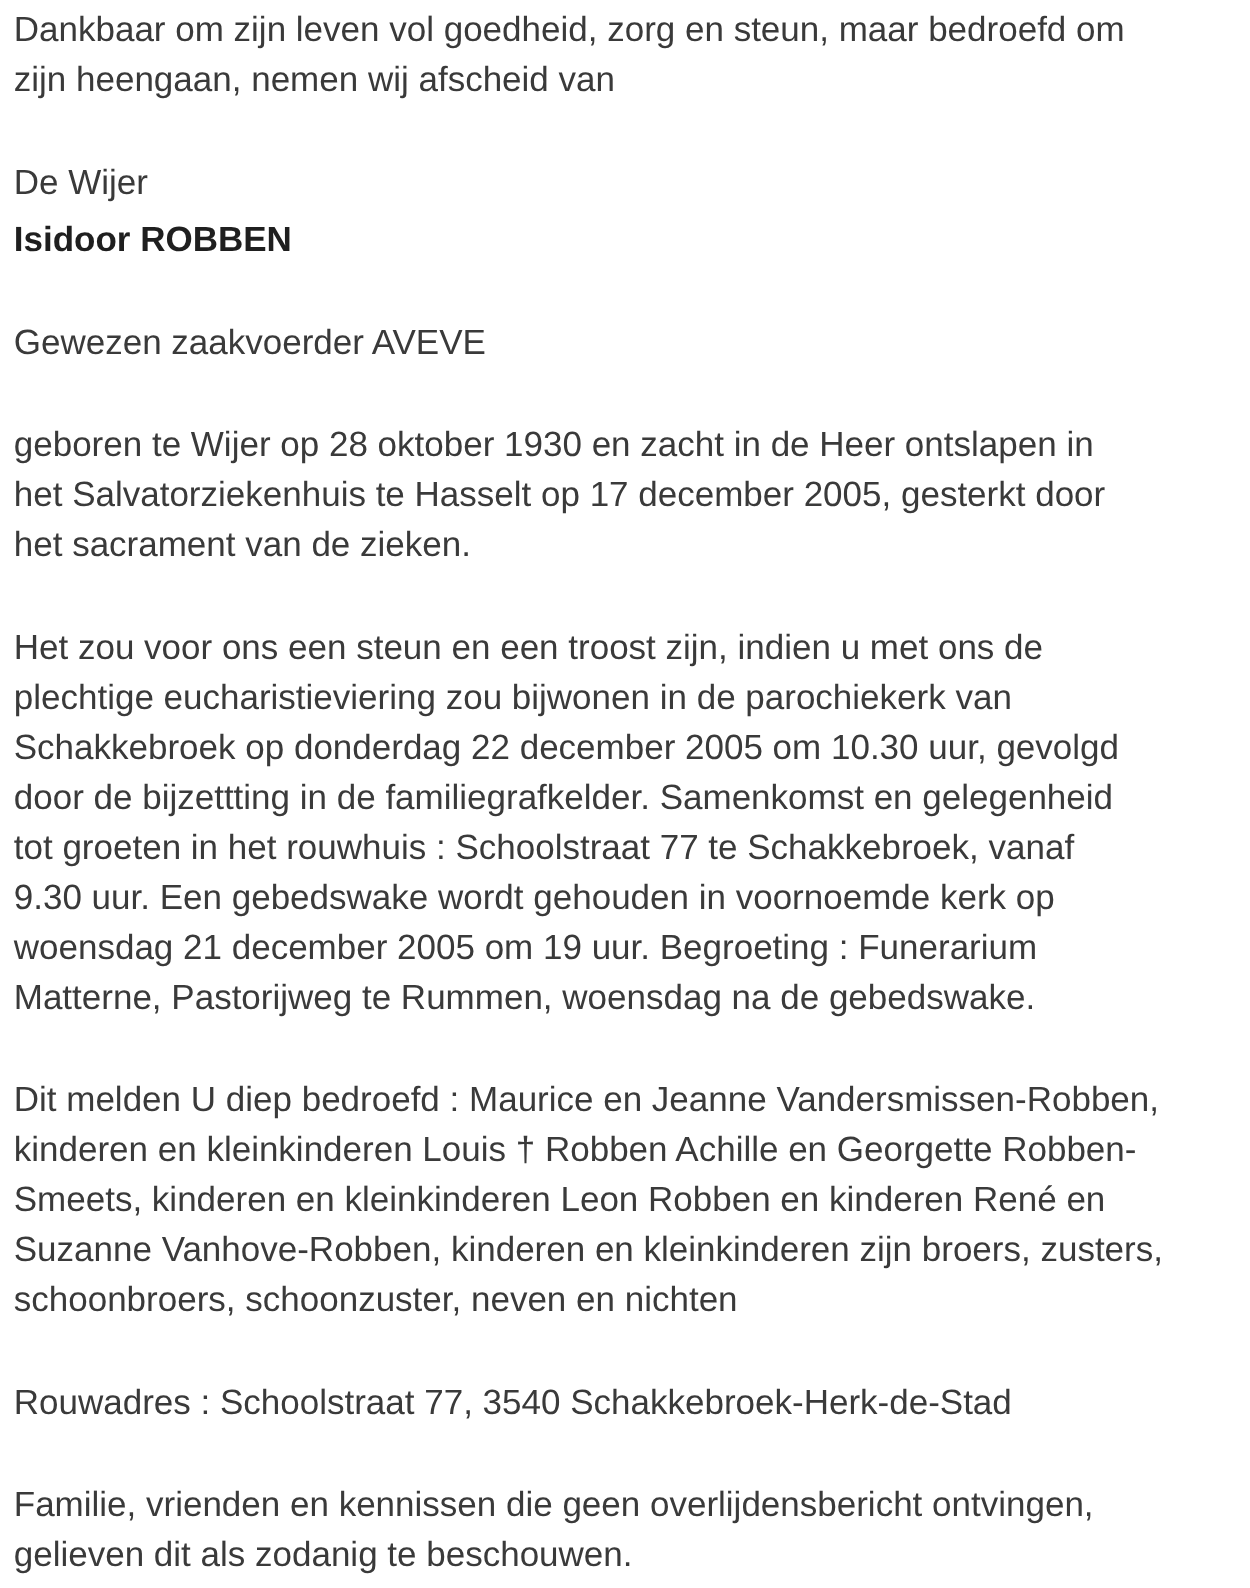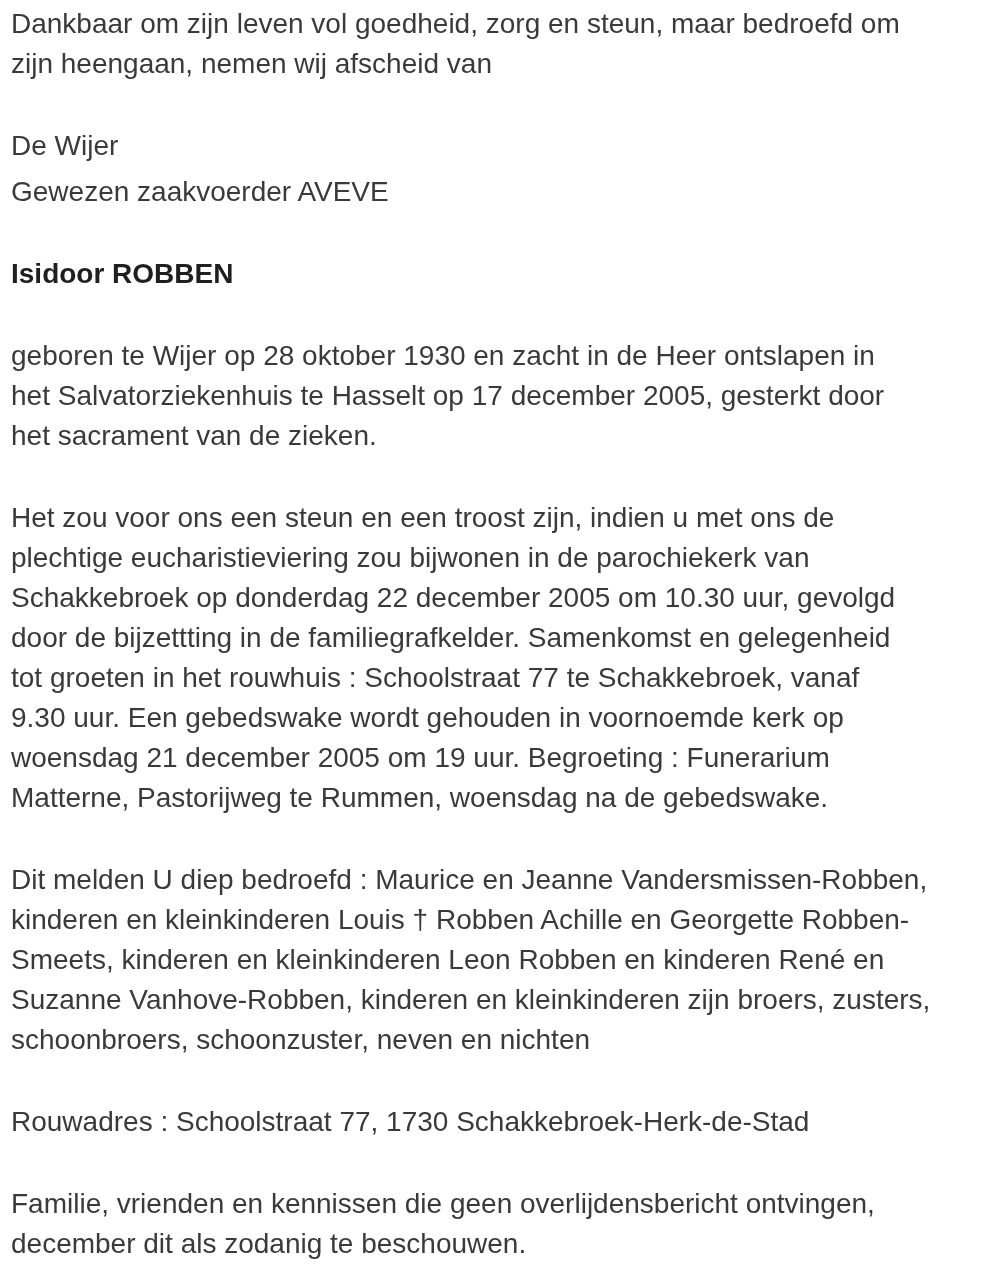--- a/index.html
+++ b/index.html
@@ -38,40 +38,40 @@
   </style>
 </head>
 <body>
 
 <div class="page">
   <p class="para">Dankbaar om zijn leven vol goedheid, zorg en steun, maar bedroefd om
 zijn heengaan, nemen wij afscheid van</p>
 
   <p class="para salutation-line">De Wijer</p>
 
+  <p class="para name-line">Isidoor ROBBEN</p>
+
   <p class="para">Gewezen zaakvoerder AVEVE</p>
-
-  <p class="para name-line">Isidoor ROBBEN</p>
 
   <p class="para">geboren te Wijer op 28 oktober 1930 en zacht in de Heer ontslapen in
 het Salvatorziekenhuis te Hasselt op 17 december 2005, gesterkt door
 het sacrament van de zieken.</p>
 
   <p class="para">Het zou voor ons een steun en een troost zijn, indien u met ons de
 plechtige eucharistieviering zou bijwonen in de parochiekerk van
 Schakkebroek op donderdag 22 december 2005 om 10.30 uur, gevolgd
 door de bijzettting in de familiegrafkelder. Samenkomst en gelegenheid
 tot groeten in het rouwhuis : Schoolstraat 77 te Schakkebroek, vanaf
 9.30 uur. Een gebedswake wordt gehouden in voornoemde kerk op
 woensdag 21 december 2005 om 19 uur. Begroeting : Funerarium
 Matterne, Pastorijweg te Rummen, woensdag na de gebedswake.</p>
 
   <p class="para">Dit melden U diep bedroefd : Maurice en Jeanne Vandersmissen-Robben,
 kinderen en kleinkinderen Louis † Robben Achille en Georgette Robben-
 Smeets, kinderen en kleinkinderen Leon Robben en kinderen René en
 Suzanne Vanhove-Robben, kinderen en kleinkinderen zijn broers, zusters,
 schoonbroers, schoonzuster, neven en nichten</p>
 
-  <p class="para">Rouwadres : Schoolstraat 77, 1730 Schakkebroek-Herk-de-Stad</p>
+  <p class="para">Rouwadres : Schoolstraat 77, 3540 Schakkebroek-Herk-de-Stad</p>
 
   <p class="para last">Familie, vrienden en kennissen die geen overlijdensbericht ontvingen,
-december dit als zodanig te beschouwen.</p>
+gelieven dit als zodanig te beschouwen.</p>
 </div>
 
 </body></html>

